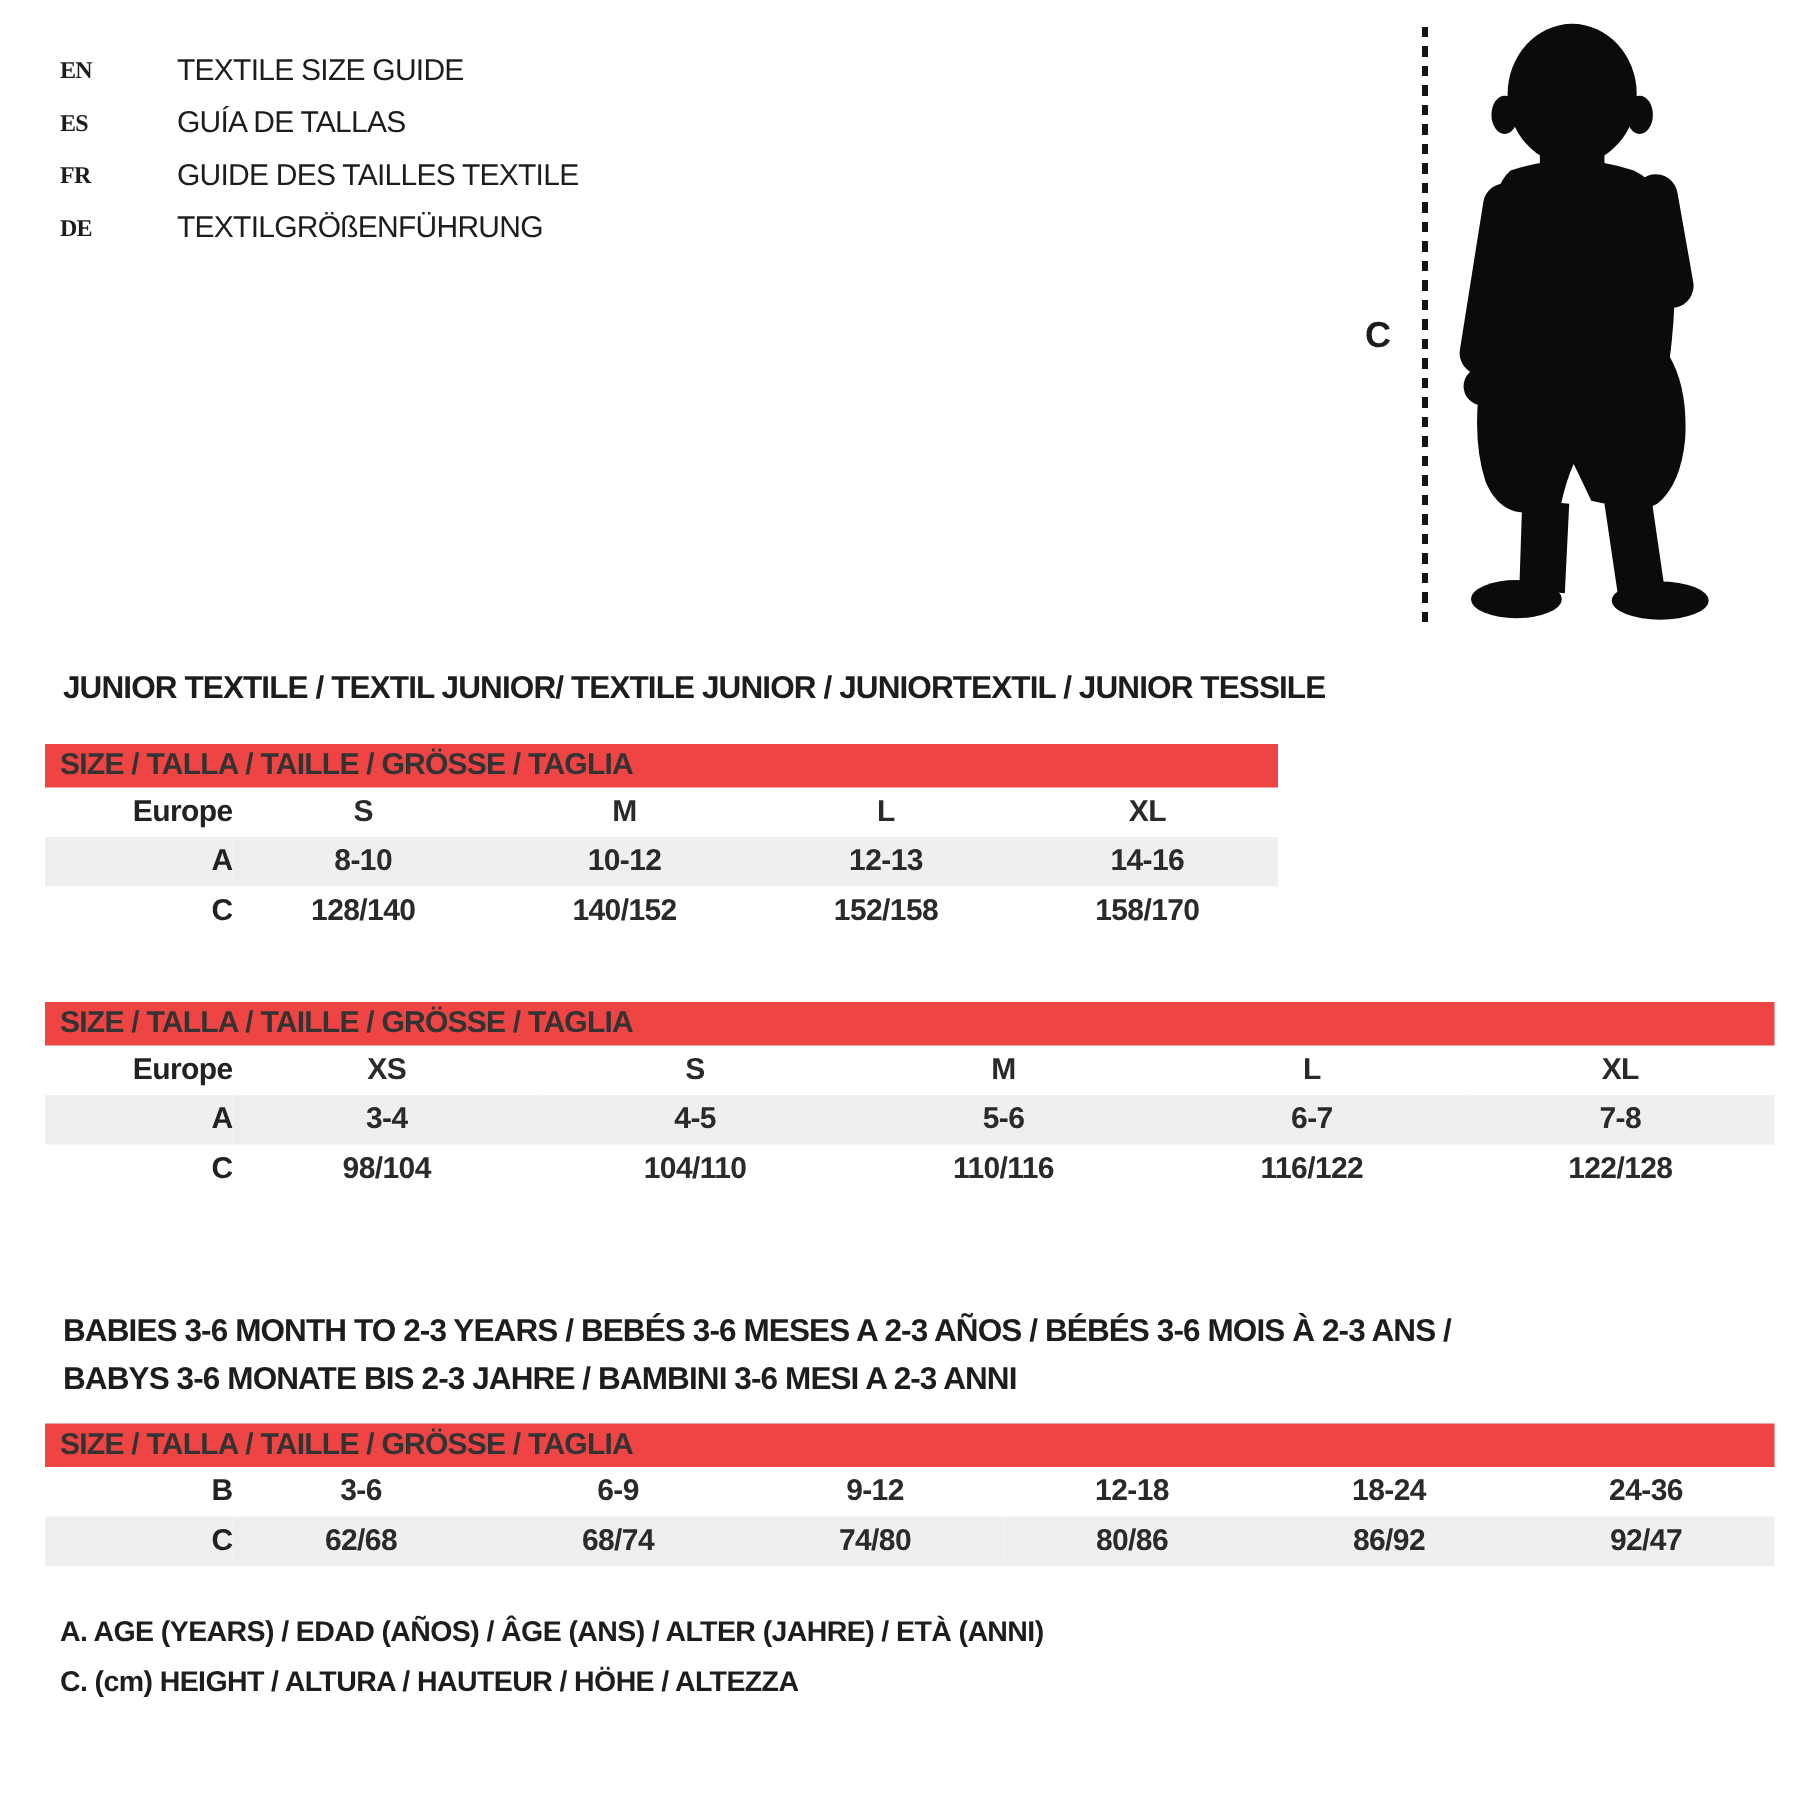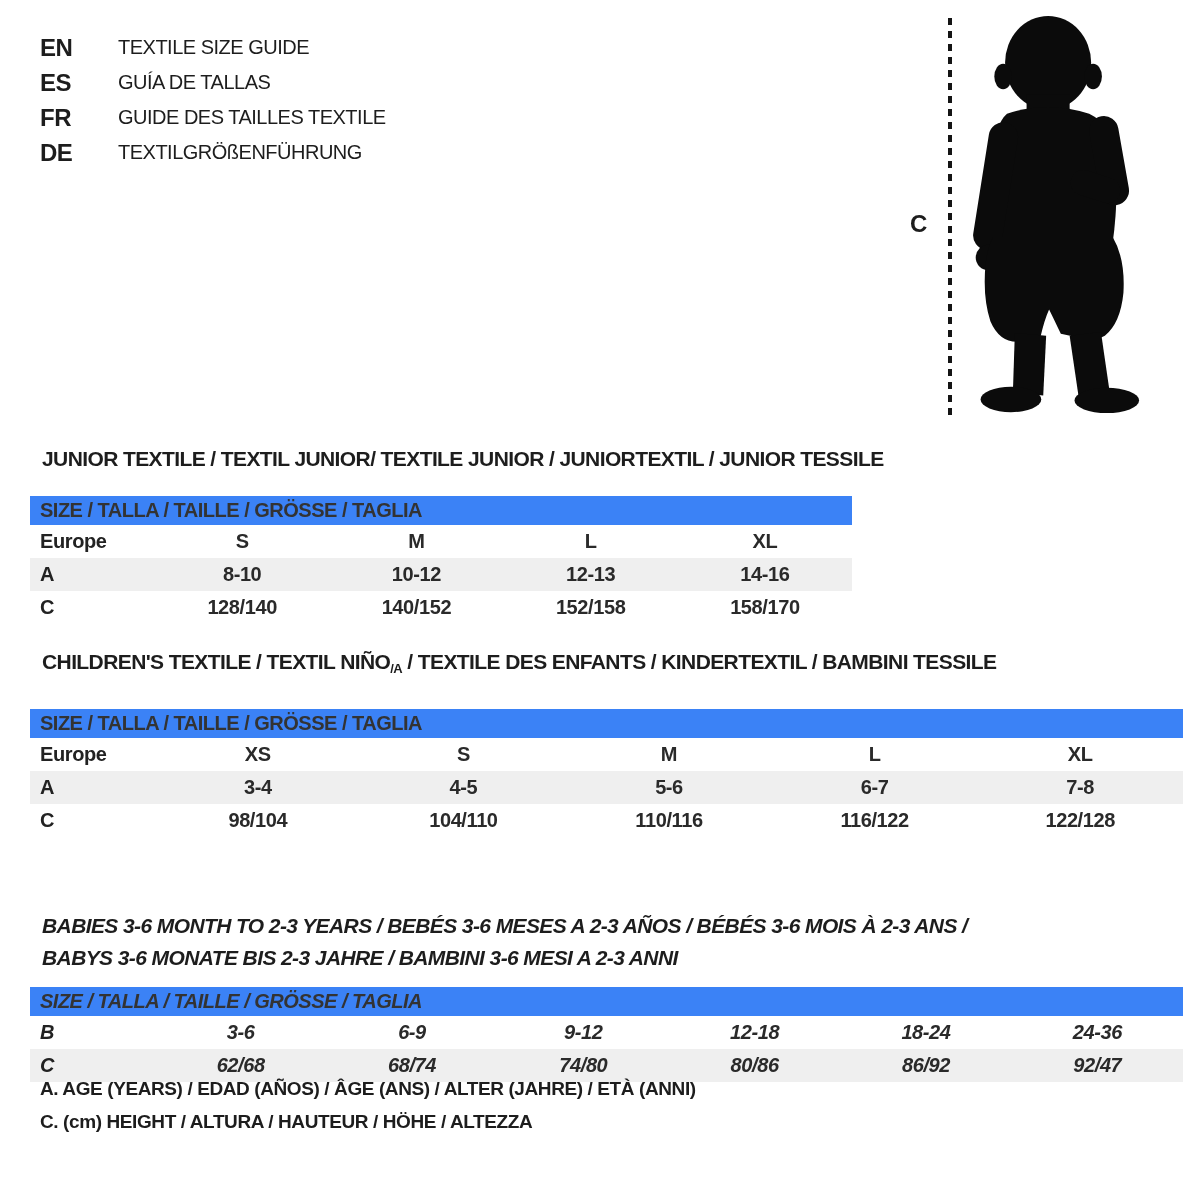--- a/index.html
+++ b/index.html
@@ -5,51 +5,51 @@
   html,body{margin:0;padding:0;}
   body{
     width:1200px;height:1200px;position:relative;overflow:hidden;
     background:#ffffff;color:#1d1d1d;
     font-family:"Liberation Sans","DejaVu Sans",sans-serif;
     -webkit-font-smoothing:antialiased;
   }
   
   .langs{position:absolute;left:40px;top:30px;}
   .lang-row{display:flex;height:35px;align-items:center;}
-  .lang-code{width:78px;font-size:24px;font-weight:700;letter-spacing:-0.5px;}
+  .lang-code{width:78px;font-size:16px;font-weight:700;letter-spacing:-0.5px;font-family:Liberation Serif, serif;}
   .lang-title{font-size:20px;font-weight:400;letter-spacing:-0.5px;}
   
   .figure{position:absolute;left:0;top:0;width:1200px;height:430px;}
   .measure-line{
     position:absolute;left:948px;top:18px;width:4px;height:398px;
     background:repeating-linear-gradient(to bottom,#141414 0px,#141414 7px,transparent 7px,transparent 13px);
   }
   .measure-label{position:absolute;left:910px;top:210px;font-size:24px;font-weight:700;}
   .silhouette{position:absolute;left:960px;top:12px;width:186px;height:406px;}
   
   .size-section{position:absolute;left:30px;}
   .s1{top:436px;width:822px;}
   .s2{top:639px;width:1153px;}
-  .s3{top:898px;width:1153px;font-style:italic;}
+  .s3{top:860px;width:1153px;}
   .section-title{
     margin:12px 0 0 12px;font-size:21px;font-weight:700;letter-spacing:-0.6px;
     line-height:22px;white-space:nowrap;
   }
   .section-title .sub{font-size:13px;vertical-align:-4px;font-weight:700;}
   .s3 .section-title{line-height:32px;}
   .size-bar{
-    background:#3b82f6;height:29px;line-height:29px;padding-left:10px;
+    background:#ef4444;height:29px;line-height:29px;padding-left:10px;
     font-size:20px;font-weight:700;letter-spacing:-0.5px;color:#333333;
   }
   .s1 .size-bar{margin-top:26px;}
   .s2 .size-bar{margin-top:29px;}
   .s3 .size-bar{margin-top:13px;}
   table.size-table{width:100%;border-collapse:collapse;table-layout:fixed;}
   table.size-table th{
-    width:115px;text-align:left;padding:0 0 0 10px;height:33px;
+    width:115px;text-align:right;padding:0 0 0 10px;height:33px;
     font-size:20px;font-weight:700;letter-spacing:-0.4px;color:#222;
   }
   table.size-table td{
     text-align:center;height:33px;padding:0;
     font-size:20px;font-weight:700;letter-spacing:-0.4px;color:#2a2a2a;
   }
   table.size-table tr.shaded{background:#efefef;}
   
   .legend{position:absolute;left:40px;top:1072px;}
   .legend-line{font-size:19px;font-weight:700;letter-spacing:-0.4px;line-height:33px;white-space:nowrap;}
@@ -129,21 +129,20 @@
           <td>128/140</td>
           <td>140/152</td>
           <td>152/158</td>
           <td>158/170</td>
         </tr>
       </tbody>
   </table>
 </section>
 
 <section class="size-section s2">
-  <h2 class="section-title"><span>CHILDREN'S TEXTILE / TEXTIL NIÑO</span><span class="sub">/A</span><span> / TEXTILE DES ENFANTS / KINDERTEXTIL / BAMBINI TESSILE</span></h2>
   <div class="size-bar">SIZE / TALLA / TAILLE / GRÖSSE / TAGLIA</div>
   <table class="size-table">
     <tbody>
         <tr>
           <th>Europe</th>
           <td>XS</td>
           <td>S</td>
           <td>M</td>
           <td>L</td>
           <td>XL</td>

